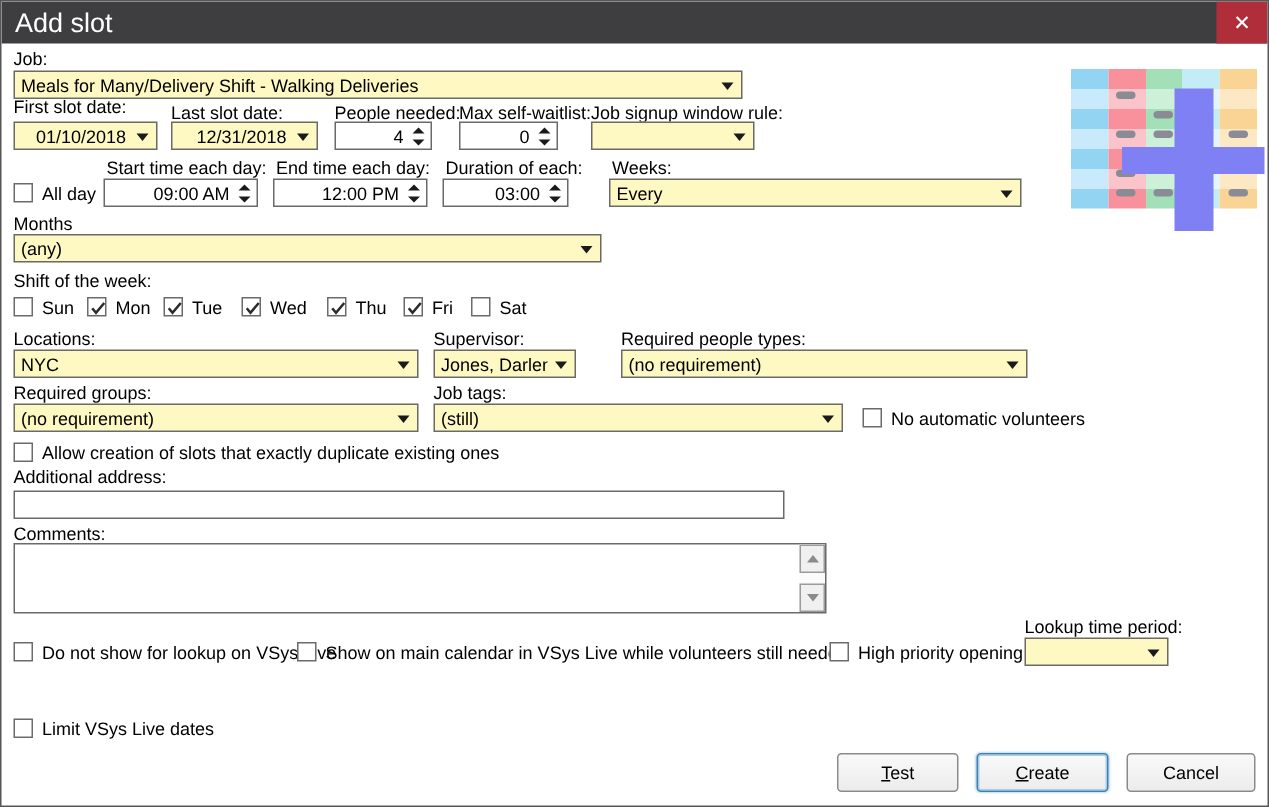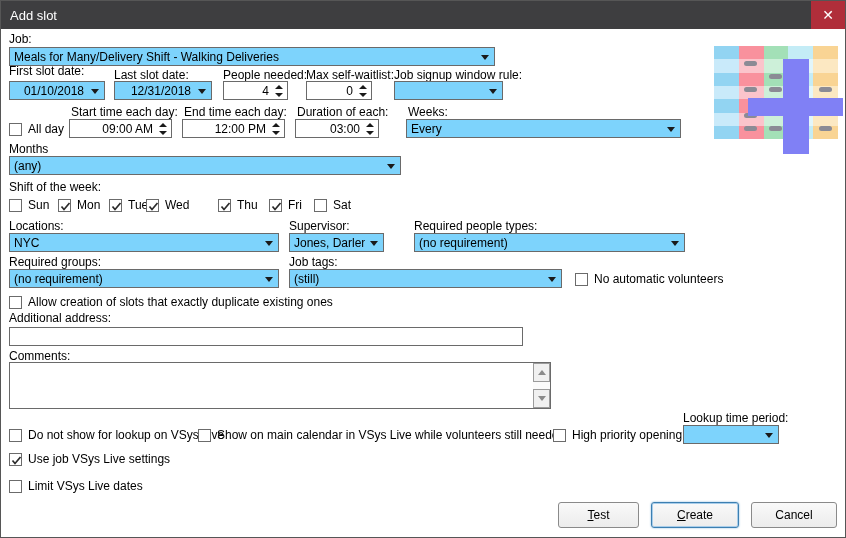--- a/index.html
+++ b/index.html
@@ -3,39 +3,39 @@
 <meta charset="utf-8">
 <style>
   * { box-sizing: border-box; margin: 0; padding: 0; }
   html,body { background:#888; font-family:"Liberation Sans", sans-serif; }
   #window {
     position:relative; width:846px; height:538px; background:var(--dialog-bg,#fff);
     border:1px solid #565656; overflow:hidden; font-size:12px; color:var(--label-text,#000);
   }
   
   #titlebar { position:absolute; left:0; top:0; right:0; height:28px; background:var(--titlebar-bg,#3e3e40); display:flex; align-items:center; }
-  #titlebar .ttl { color:var(--titlebar-text,#fff); font-size:13px; padding-left:9px; }
+  #titlebar .ttl { color:var(--titlebar-text,#fff); font-size:18px; padding-left:9px; }
   #closebtn { position:absolute; right:0; top:0; width:34px; height:28px; background:var(--close-bg,#b02e3a); color:#fff; display:flex; align-items:center; justify-content:center; font-size:14px; cursor:default; }
   
   .lbl { position:absolute; white-space:nowrap; font-size:12px; }
   
-  .combo { position:absolute; height:19px; border:1px solid var(--field-border,#6a6a6a); background:#7dd3fc; display:flex; align-items:center; padding:0 18px 0 4px; }
+  .combo { position:absolute; height:19px; border:1px solid var(--field-border,#6a6a6a); background:#fef9c3; display:flex; align-items:center; padding:0 18px 0 4px; }
   .combo .cval { flex:1; overflow:hidden; white-space:nowrap; line-height:16px; }
   .combo.num .cval { text-align:right; padding-right:2px; }
   .combo .arr { position:absolute; right:5px; top:50%; margin-top:-2px; width:0; height:0;
     border-left:4px solid transparent; border-right:4px solid transparent; border-top:5px solid #1a1a1a; }
   
   .spinfield { position:absolute; height:19px; border:1px solid var(--field-border,#6a6a6a); background:#fff; display:flex; align-items:center; padding:0 18px 0 4px; }
   .spinfield .sval { flex:1; text-align:right; white-space:nowrap; line-height:16px; }
   .spin { position:absolute; right:2px; top:0; bottom:0; width:13px; display:flex; flex-direction:column; align-items:center; justify-content:center; gap:4px; }
   .spin i { display:block; width:0; height:0; }
   .spin .up { border-left:4px solid transparent; border-right:4px solid transparent; border-bottom:4px solid #1a1a1a; }
   .spin .dn { border-left:4px solid transparent; border-right:4px solid transparent; border-top:4px solid #1a1a1a; }
   
-  .checkbox { position:absolute; display:flex; align-items:flex-end; gap:6px; white-space:nowrap; cursor:default; }
+  .checkbox { position:absolute; display:flex; align-items:flex-start; gap:6px; white-space:nowrap; cursor:default; }
   .cbox { position:relative; width:13px; height:13px; border:1px solid #6b6b6b; background:#fff; flex:0 0 13px; }
   .cbox svg { display:none; position:absolute; left:-1px; top:-1px; }
   .checkbox.checked .cbox svg { display:block; }
   
   .ti { position:absolute; height:19px; border:1px solid var(--field-border,#6a6a6a); background:#fff; font-family:"Liberation Sans",sans-serif; font-size:12px; padding:0 4px; }
   
   .memo { position:absolute; border:1px solid var(--field-border,#6a6a6a); background:#fff; }
   .memo .mtext { position:absolute; left:2px; top:2px; right:19px; bottom:2px; overflow:hidden; }
   .vsb { position:absolute; right:0; top:0; bottom:0; width:17px; background:#fbfbfb; }
   .vsb .sbtn { position:absolute; left:0; width:17px; height:19px; background:#f0f0f0; border:1px solid #9b9b9b; display:flex; align-items:center; justify-content:center; }
@@ -197,21 +197,21 @@
     <span>Mon</span>
   </label>
   <label class="checkbox checked" style="left:108px;top:197px">
     <span class="cbox">
         <svg width="15" height="15" viewBox="0 0 15 15">
           <polyline points="3.5,7.5 6,10.5 11.5,4" stroke="#2b2b2b" stroke-width="1.7" fill="none"></polyline>
         </svg>
       </span>
     <span>Tue</span>
   </label>
-  <label class="checkbox checked" style="left:145px;top:197px">
+  <label class="checkbox checked" style="left:160px;top:197px">
     <span class="cbox">
         <svg width="15" height="15" viewBox="0 0 15 15">
           <polyline points="3.5,7.5 6,10.5 11.5,4" stroke="#2b2b2b" stroke-width="1.7" fill="none"></polyline>
         </svg>
       </span>
     <span>Wed</span>
   </label>
   <label class="checkbox checked" style="left:217px;top:197px">
     <span class="cbox">
         <svg width="15" height="15" viewBox="0 0 15 15">
@@ -301,28 +301,20 @@
   </label>
   <label class="checkbox" style="left:197px;top:427px">
     <span class="cbox"></span>
     <span>Show on main calendar in VSys Live while volunteers still needed</span>
   </label>
   <label class="checkbox" style="left:552px;top:427px">
     <span class="cbox"></span>
     <span>High priority opening</span>
   </label>
 
-  <label class="checkbox checked" style="left:8px;top:451px">
-    <span class="cbox">
-        <svg width="15" height="15" viewBox="0 0 15 15">
-          <polyline points="3.5,7.5 6,10.5 11.5,4" stroke="#2b2b2b" stroke-width="1.7" fill="none"></polyline>
-        </svg>
-      </span>
-    <span>Use job VSys Live settings</span>
-  </label>
 
   <label class="checkbox" style="left:8px;top:478px">
     <span class="cbox"></span>
     <span>Limit VSys Live dates</span>
   </label>
 
   <button class="btn" style="left:557px;top:501px;width:81px">
     <span><u>T</u><span>est</span></span>
   </button>
   <button class="btn default" style="left:650px;top:501px;width:88px">

